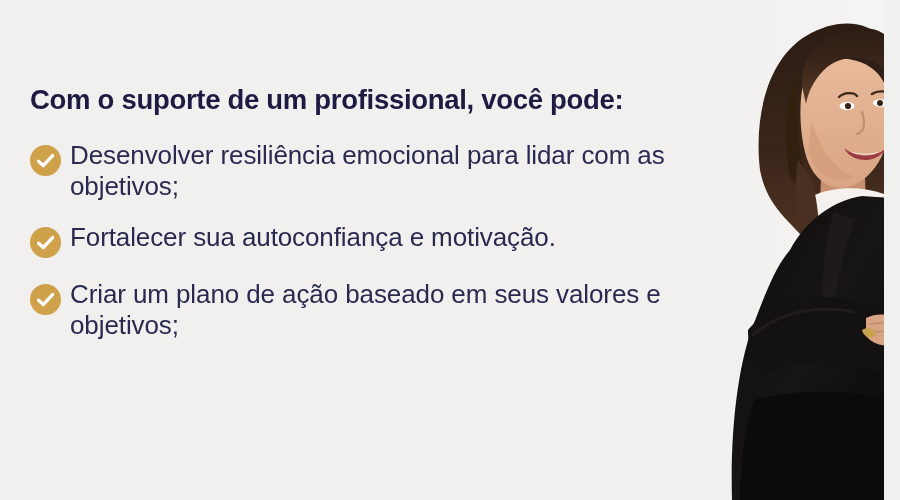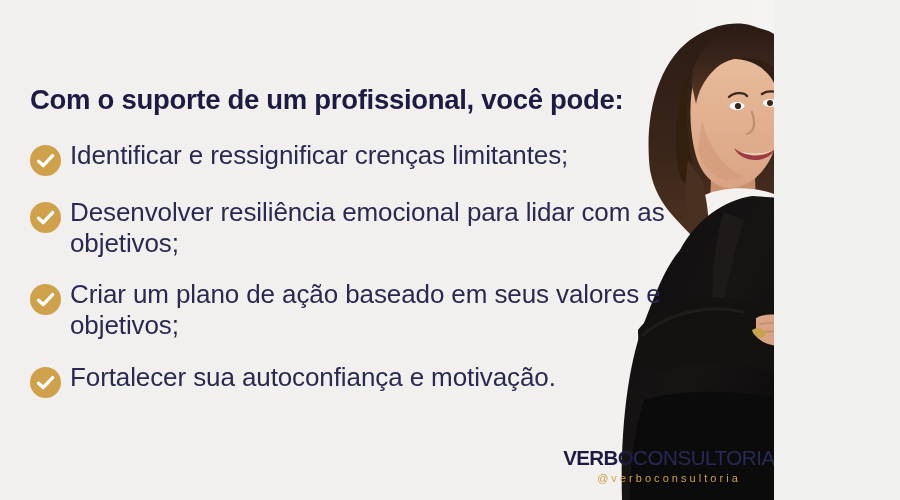--- a/index.html
+++ b/index.html
@@ -9,21 +9,21 @@
   }
   body {
     width: 900px;
     height: 500px;
     overflow: hidden;
     font-family: "Liberation Sans", sans-serif;
     background: #f0f0ef;
   }
   #slide {
     position: relative;
-    width: 774px;
+    width: 884px;
     height: 500px;
     background: #f1f0ef;
     overflow: hidden;
   }
 
   
   #heading {
     position: absolute;
     left: 30px;
     top: 66px;
@@ -188,62 +188,47 @@
 
         <path d="M60 400 C100 388 160 390 200 400 L200 500 L46 500 C46 468 50 430 60 400 Z" fill="#0c0b0b"></path>
       </g>
     </svg>
   </div>
 
   <h1 id="heading">Com o suporte de um profissional, você pode:</h1>
 
   <ul id="bullet-list">
 
-    <li class="bullet-item">
-      <span class="check-icon">
-        <svg width="31" height="31" viewBox="0 0 31 31" xmlns="http://www.w3.org/2000/svg">
-          <circle cx="15.5" cy="15.5" r="15.5" fill="#cfa14a"></circle>
-          <path d="M8.6 16.2 L13.2 20.6 L22.6 10.6" stroke="#ffffff" stroke-width="3.4" fill="none" stroke-linecap="round" stroke-linejoin="round"></path>
-        </svg>
-      </span>
-      <span class="bullet-text">Identificar e ressignificar crenças limitantes;</span>
-    </li>
 
     <li class="bullet-item">
       <span class="check-icon">
         <svg width="31" height="31" viewBox="0 0 31 31" xmlns="http://www.w3.org/2000/svg">
           <circle cx="15.5" cy="15.5" r="15.5" fill="#cfa14a"></circle>
           <path d="M8.6 16.2 L13.2 20.6 L22.6 10.6" stroke="#ffffff" stroke-width="3.4" fill="none" stroke-linecap="round" stroke-linejoin="round"></path>
         </svg>
       </span>
       <span class="bullet-text">Desenvolver resiliência emocional para lidar com as objetivos;</span>
     </li>
 
     <li class="bullet-item">
       <span class="check-icon">
         <svg width="31" height="31" viewBox="0 0 31 31" xmlns="http://www.w3.org/2000/svg">
           <circle cx="15.5" cy="15.5" r="15.5" fill="#cfa14a"></circle>
           <path d="M8.6 16.2 L13.2 20.6 L22.6 10.6" stroke="#ffffff" stroke-width="3.4" fill="none" stroke-linecap="round" stroke-linejoin="round"></path>
         </svg>
       </span>
-      <span class="bullet-text">Criar um plano de ação baseado em seus valores e objetivos;</span>
+      <span class="bullet-text">Fortalecer sua autoconfiança e motivação.</span>
     </li>
 
     <li class="bullet-item">
       <span class="check-icon">
         <svg width="31" height="31" viewBox="0 0 31 31" xmlns="http://www.w3.org/2000/svg">
           <circle cx="15.5" cy="15.5" r="15.5" fill="#cfa14a"></circle>
           <path d="M8.6 16.2 L13.2 20.6 L22.6 10.6" stroke="#ffffff" stroke-width="3.4" fill="none" stroke-linecap="round" stroke-linejoin="round"></path>
         </svg>
       </span>
-      <span class="bullet-text">Fortalecer sua autoconfiança e motivação.</span>
+      <span class="bullet-text">Criar um plano de ação baseado em seus valores e objetivos;</span>
     </li>
 
   </ul>
 
-  <div id="logo">
-    <div id="logo-wordmark">
-      <span id="logo-verbo">VERBO</span><span id="logo-consultoria">CONSULTORIA</span>
-    </div>
-    <div id="logo-handle">@verboconsultoria</div>
-  </div>
 
 </div>
 
 </body></html>

